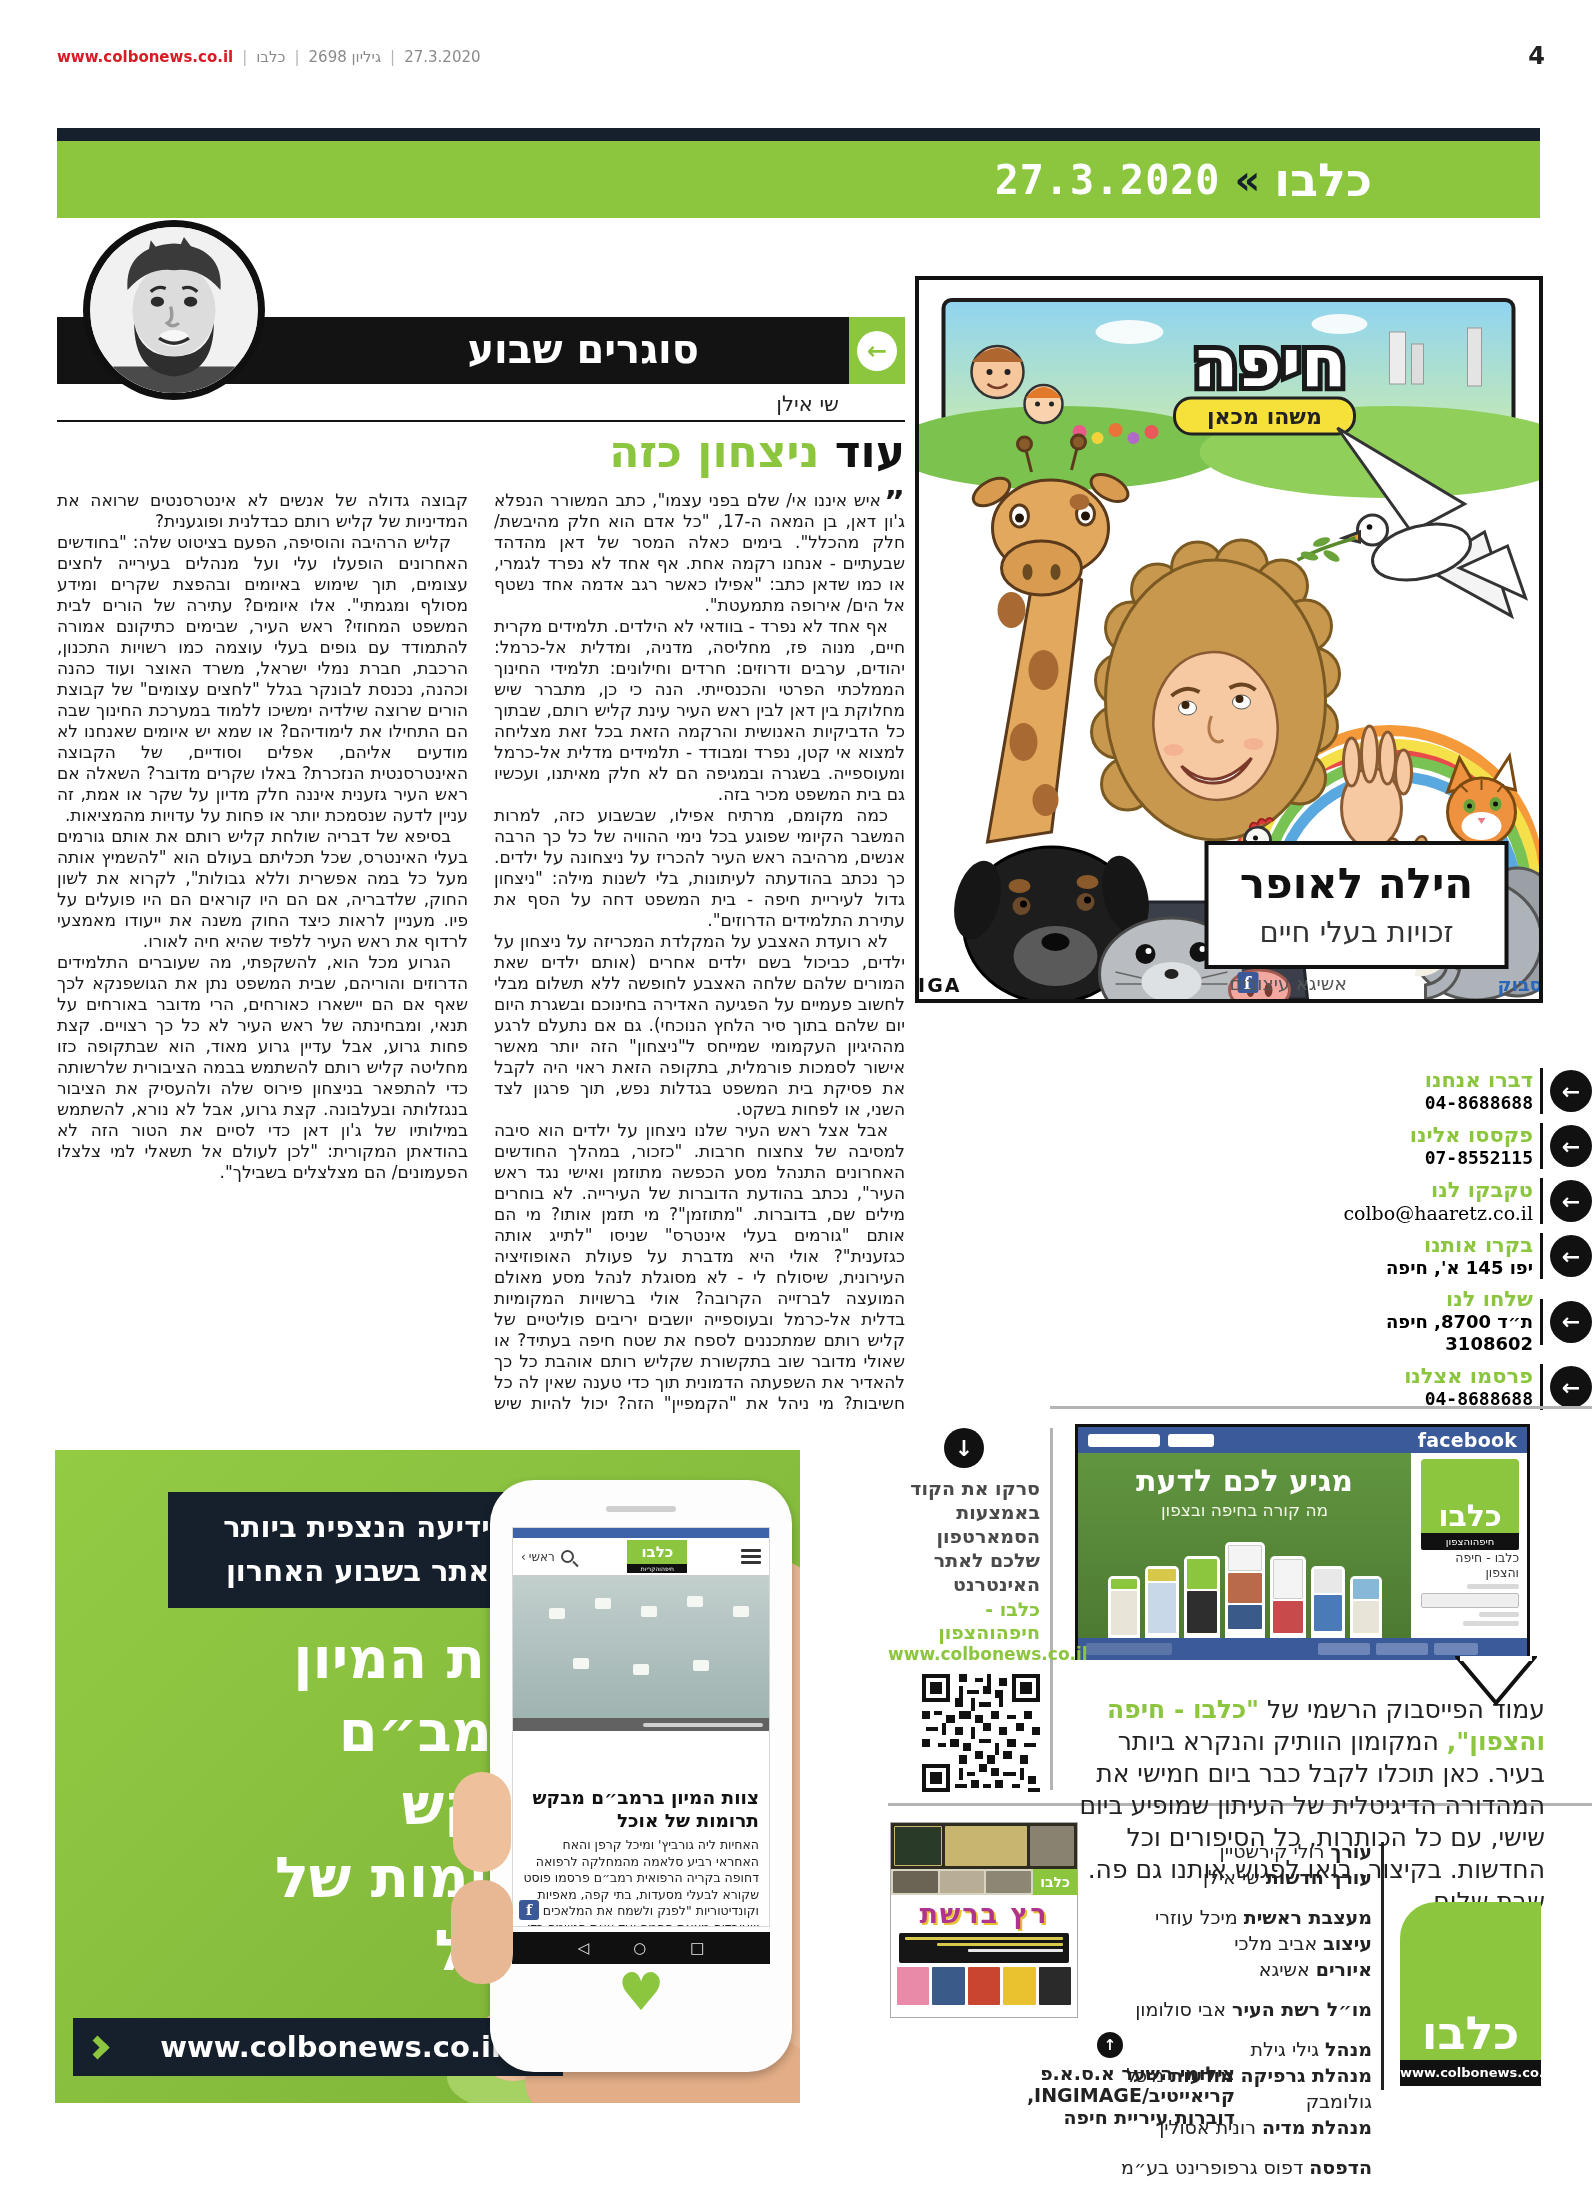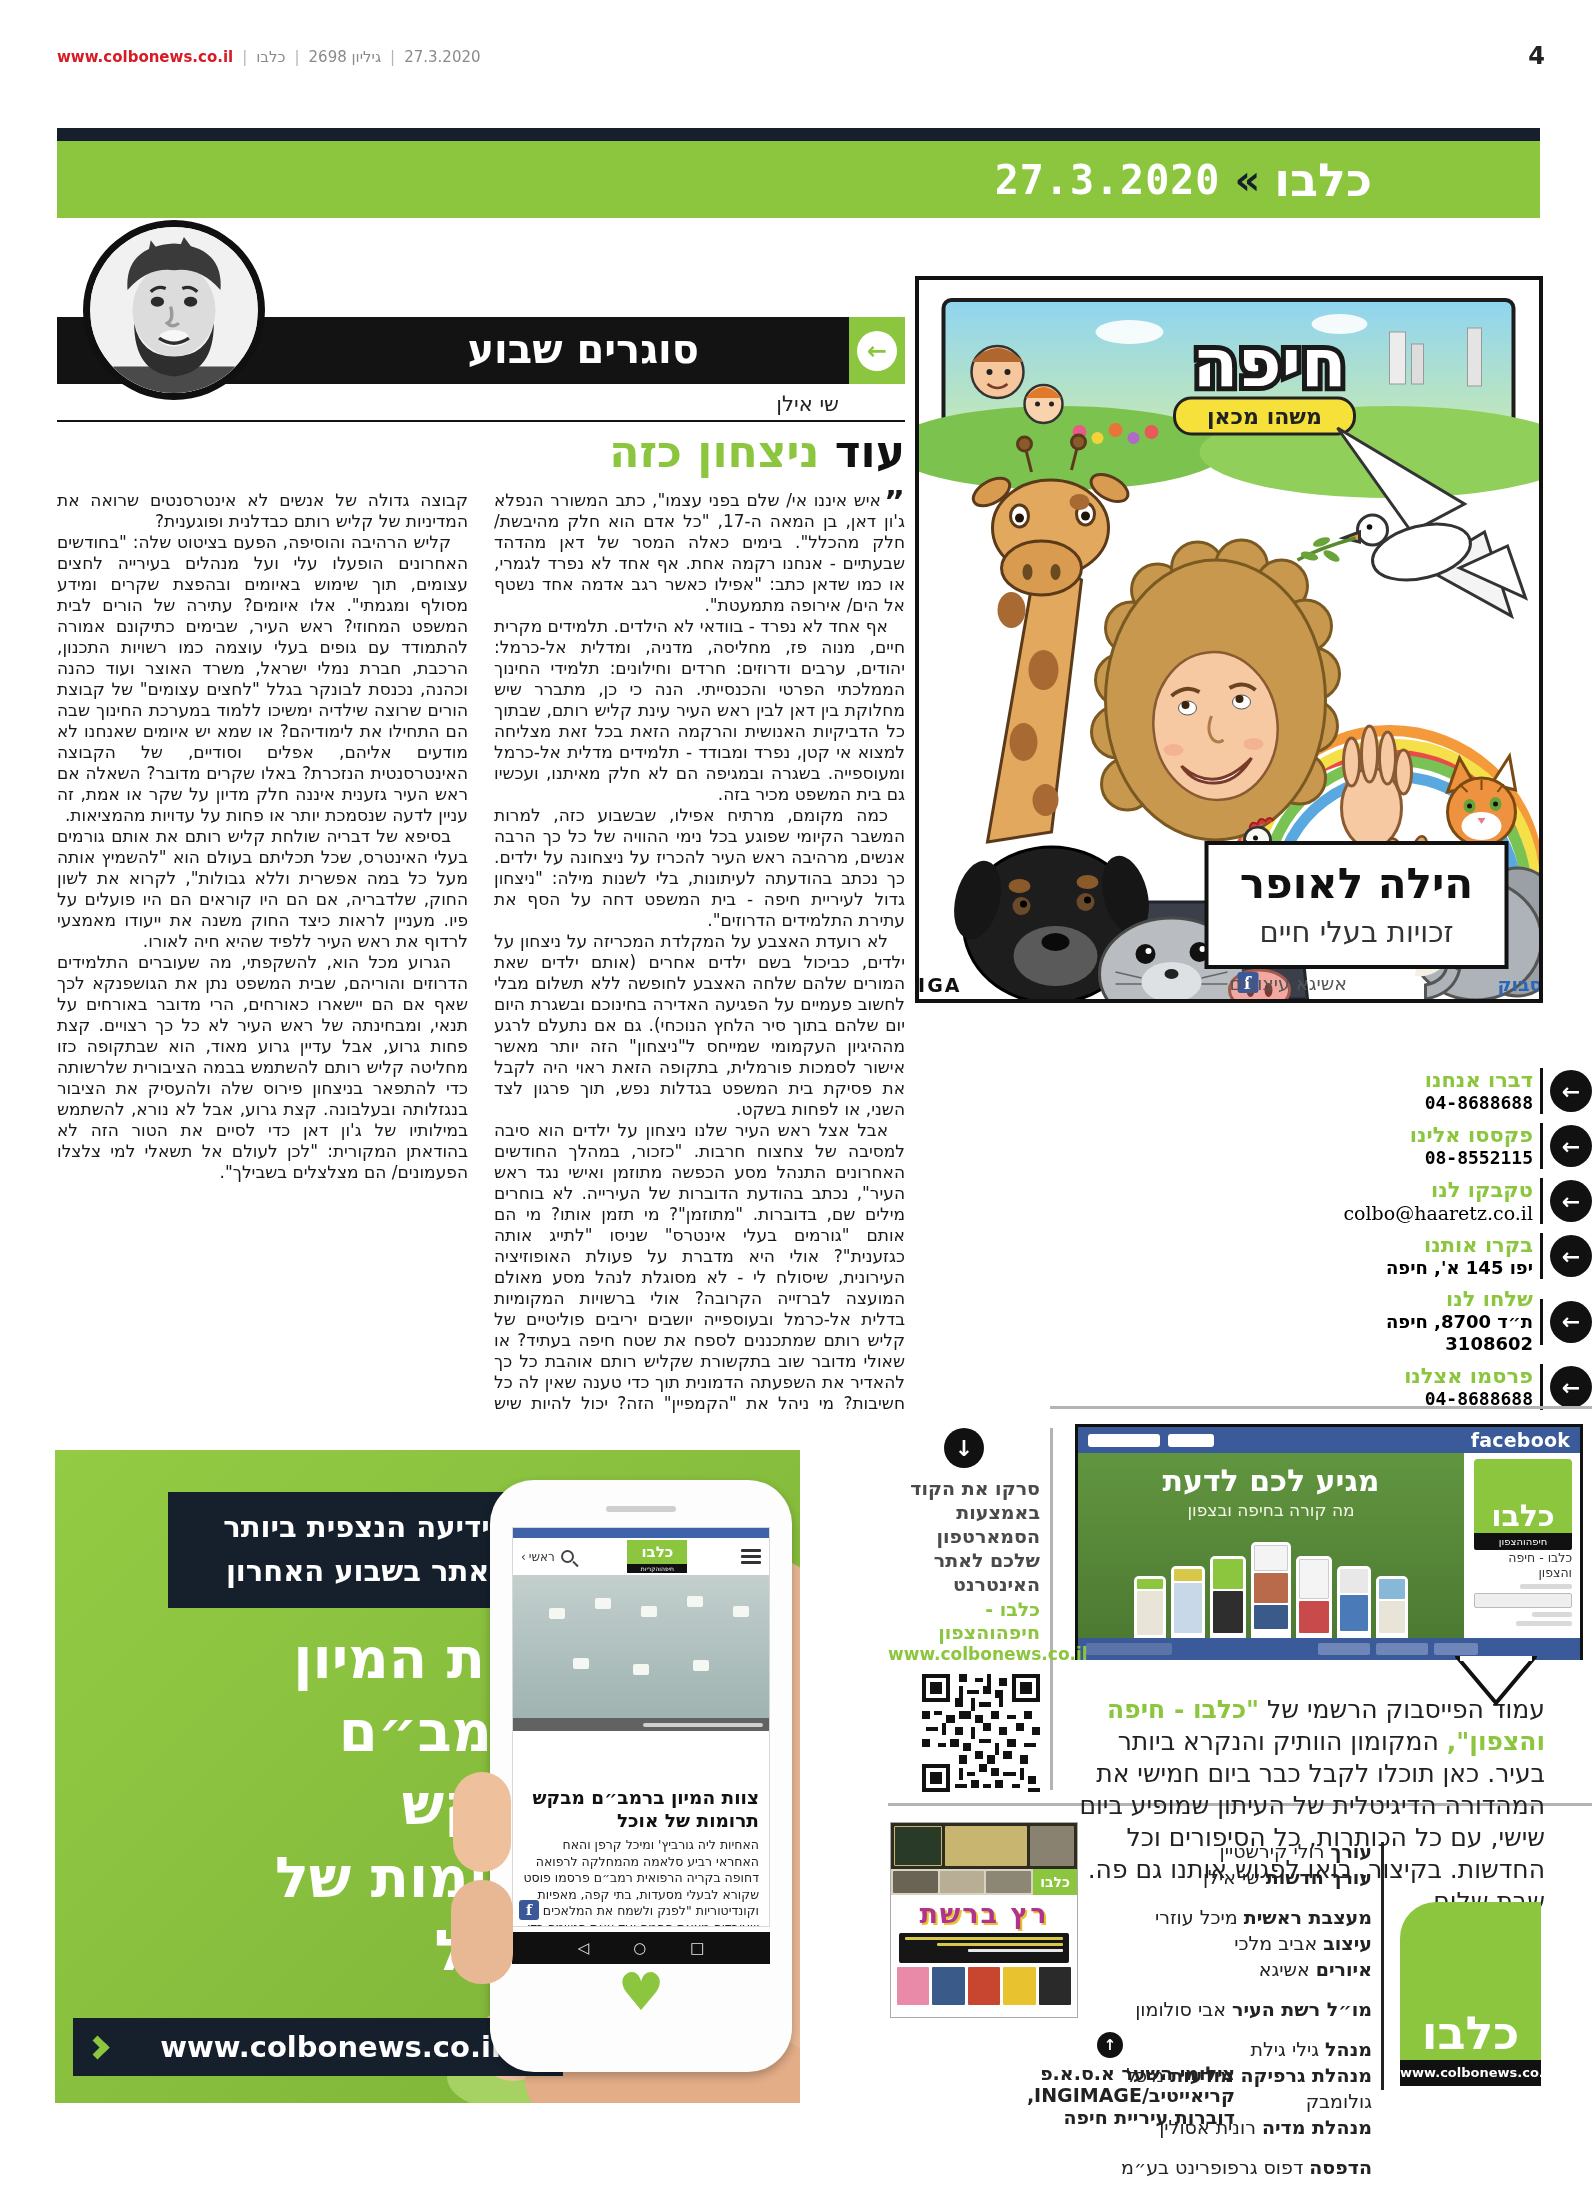--- a/index.html
+++ b/index.html
@@ -65,21 +65,21 @@
   .contact-value.ltr { direction:ltr; }
   .contact-value.serif { font-family:"DejaVu Serif", serif; font-weight:normal; font-size:19px; }
   .contact-value.heb { font-family:"DejaVu Sans", sans-serif; font-weight:bold; }
 
   
   .hr1 { position:absolute; left:1050px; top:1406px; width:542px; height:3px; background:#b3b3b3; }
   .vr1 { position:absolute; left:1050px; top:1428px; width:3px; height:362px; background:#b3b3b3; }
   .hr2 { position:absolute; left:888px; top:1803px; width:704px; height:3px; background:#b3b3b3; }
 
   
-  .fb-panel { position:absolute; left:1075px; top:1424px; width:508px; height:236px; border:3px solid #111; background:#c2410c; direction:ltr; }
+  .fb-panel { position:absolute; left:1075px; top:1424px; width:455px; height:236px; border:3px solid #111; background:#c2410c; direction:ltr; }
   .fb-top { height:26px; background:#3b5a9a; display:flex; align-items:center; padding:0 10px; gap:8px; }
   .fb-input { width:72px; height:13px; background:#fff; border-radius:3px; }
   .fb-input.small { width:46px; }
   .fb-wordmark { margin-left:auto; color:#fff; font-size:19px; font-weight:bold; letter-spacing:.2px; }
   .fb-main { position:relative; height:185px; }
   .fb-cover { position:absolute; left:0; top:0; right:116px; bottom:0; background:linear-gradient(#61953f,#4d7a32); overflow:hidden; }
   .fb-cover-title { text-align:center; color:#fff; font-weight:800; font-size:30px; margin-top:10px; }
   .fb-cover-sub { text-align:center; color:#f2f7e8; font-size:17px; margin-top:2px; }
   .fb-phones { position:absolute; left:6px; right:6px; bottom:-4px; display:flex; align-items:flex-end; justify-content:center; gap:5px; }
   .fb-ph { background:#fff; border-radius:5px; padding:3px; display:flex; flex-direction:column; gap:2px; }
@@ -488,21 +488,21 @@
       <div class="contact-text">
           <div class="contact-label">דברו אנחנו</div>
         <div class="contact-value ltr">04-8688688</div>
         </div>
     </div>
     <div class="contact-item">
       <div class="contact-icon">←</div>
       <div class="contact-vline"></div>
       <div class="contact-text">
           <div class="contact-label">פקססו אלינו</div>
-        <div class="contact-value ltr">08-8552115</div>
+        <div class="contact-value ltr">07-8552115</div>
         </div>
     </div>
     <div class="contact-item">
       <div class="contact-icon">←</div>
       <div class="contact-vline"></div>
       <div class="contact-text">
           <div class="contact-label">טקבקו לנו</div>
         <div class="contact-value ltr serif">colbo@haaretz.co.il</div>
         </div>
     </div>

